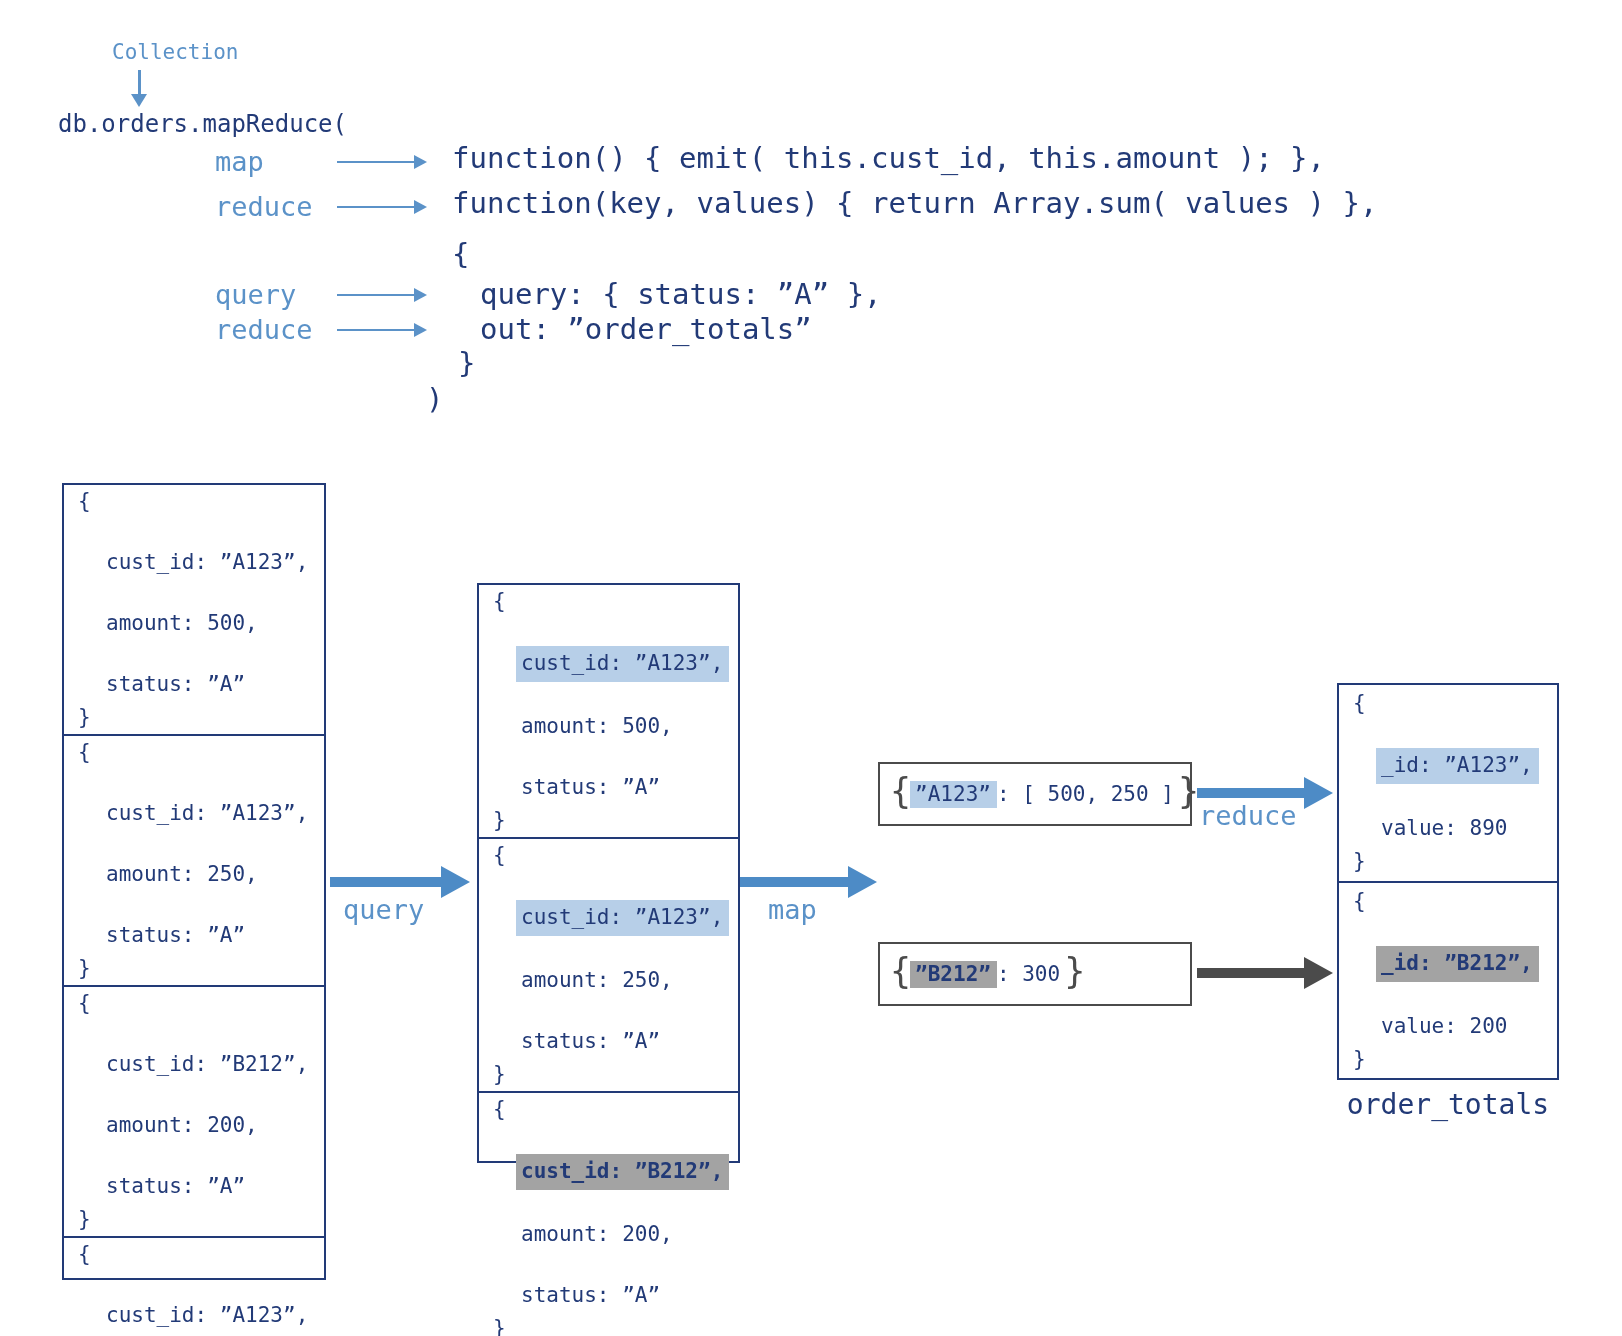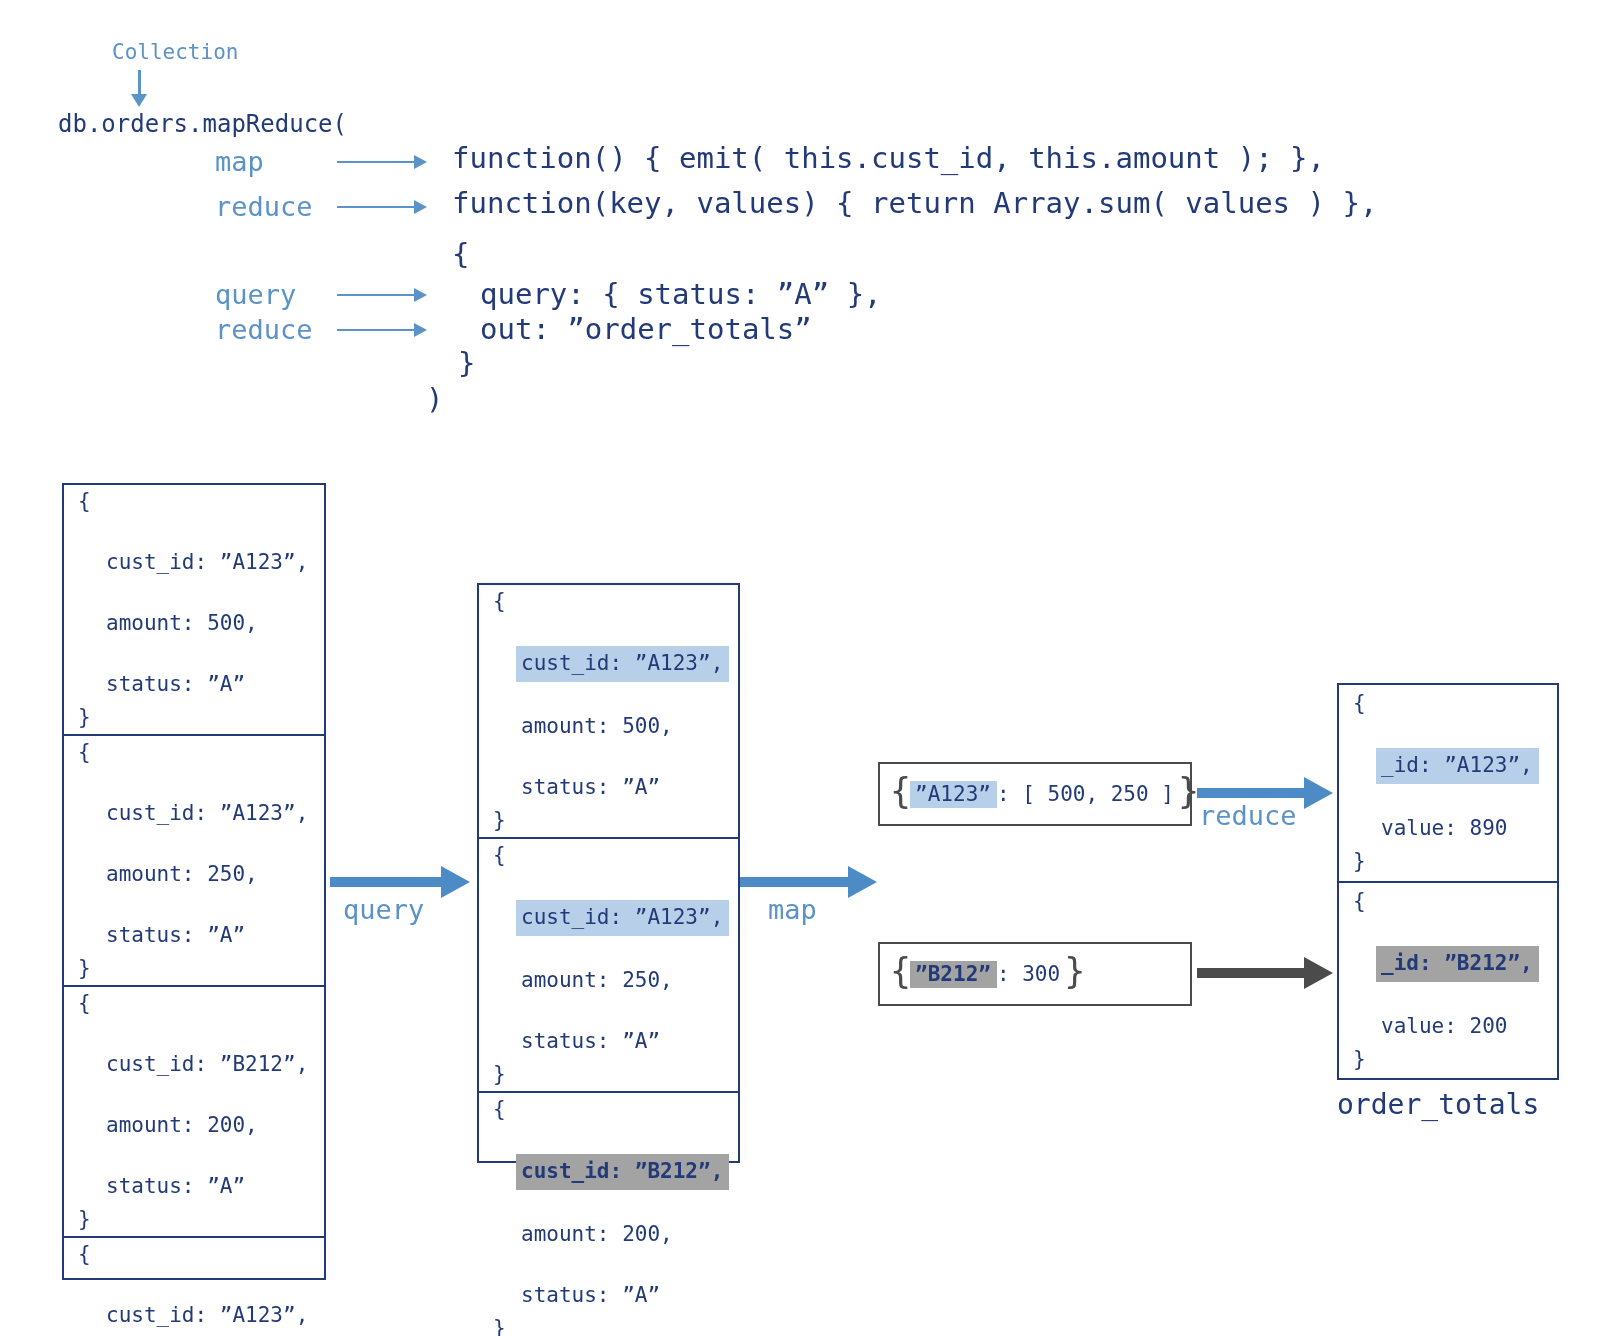--- a/index.html
+++ b/index.html
@@ -16,21 +16,21 @@
     position:relative; width:1622px; height:1336px; background:#fff;
     font-family:"DejaVu Sans Mono","Liberation Mono",monospace;
     overflow:hidden;
   }
   .abs{ position:absolute; white-space:pre; }
   .navy{ color:var(--navy); }
   .blue{ color:var(--blue);margin-left:28px; }
   .code{ font-size:29px; color:var(--navy); }
   .param-label{ font-size:27px; color:var(--blue); }
   .flow-label{ font-size:27px; color:var(--blue); }
-  .box-label{ font-size:28px; color:var(--navy); text-align:left; }
+  .box-label{ font-size:28px; color:var(--navy); text-align:center; }
 
   
   .thin-arrow{ position:absolute; height:18px; }
   .thin-arrow .line{ position:absolute; left:0; right:11px; top:8px; height:2.4px; background:var(--blue); }
   .thin-arrow .head{ position:absolute; right:0; top:2px; width:0; height:0;
     border-left:13px solid var(--blue); border-top:7px solid transparent; border-bottom:7px solid transparent; }
 
   
   .down-arrow{ position:absolute; width:16px; height:37px; }
   .down-arrow .line{ position:absolute; left:6.5px; top:0; width:3px; height:24px; background:var(--blue); }

